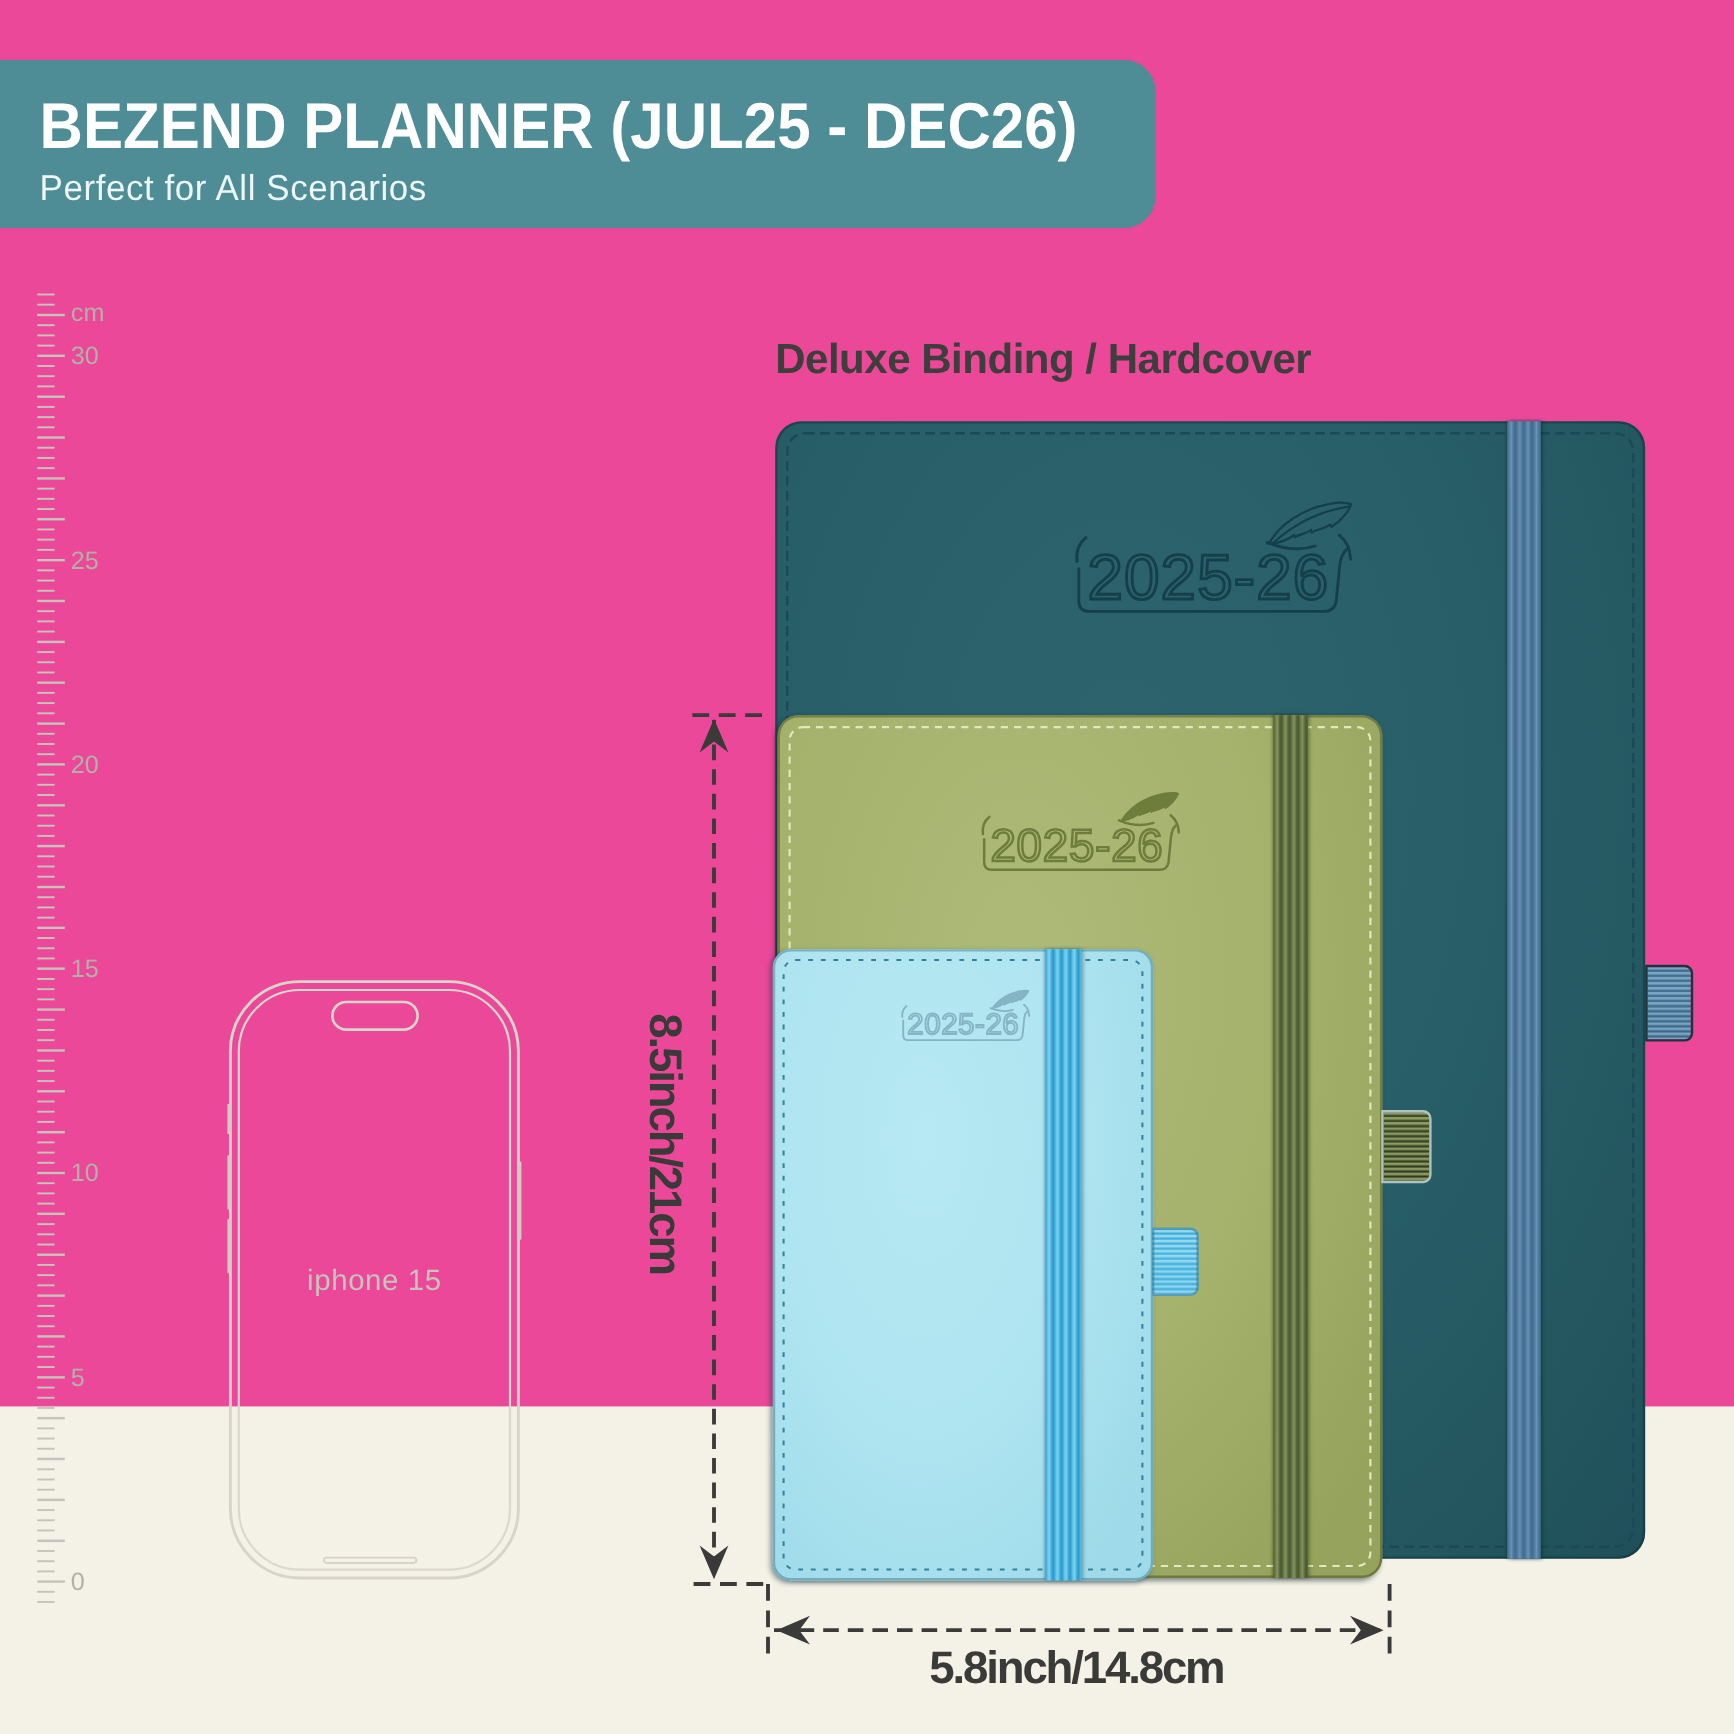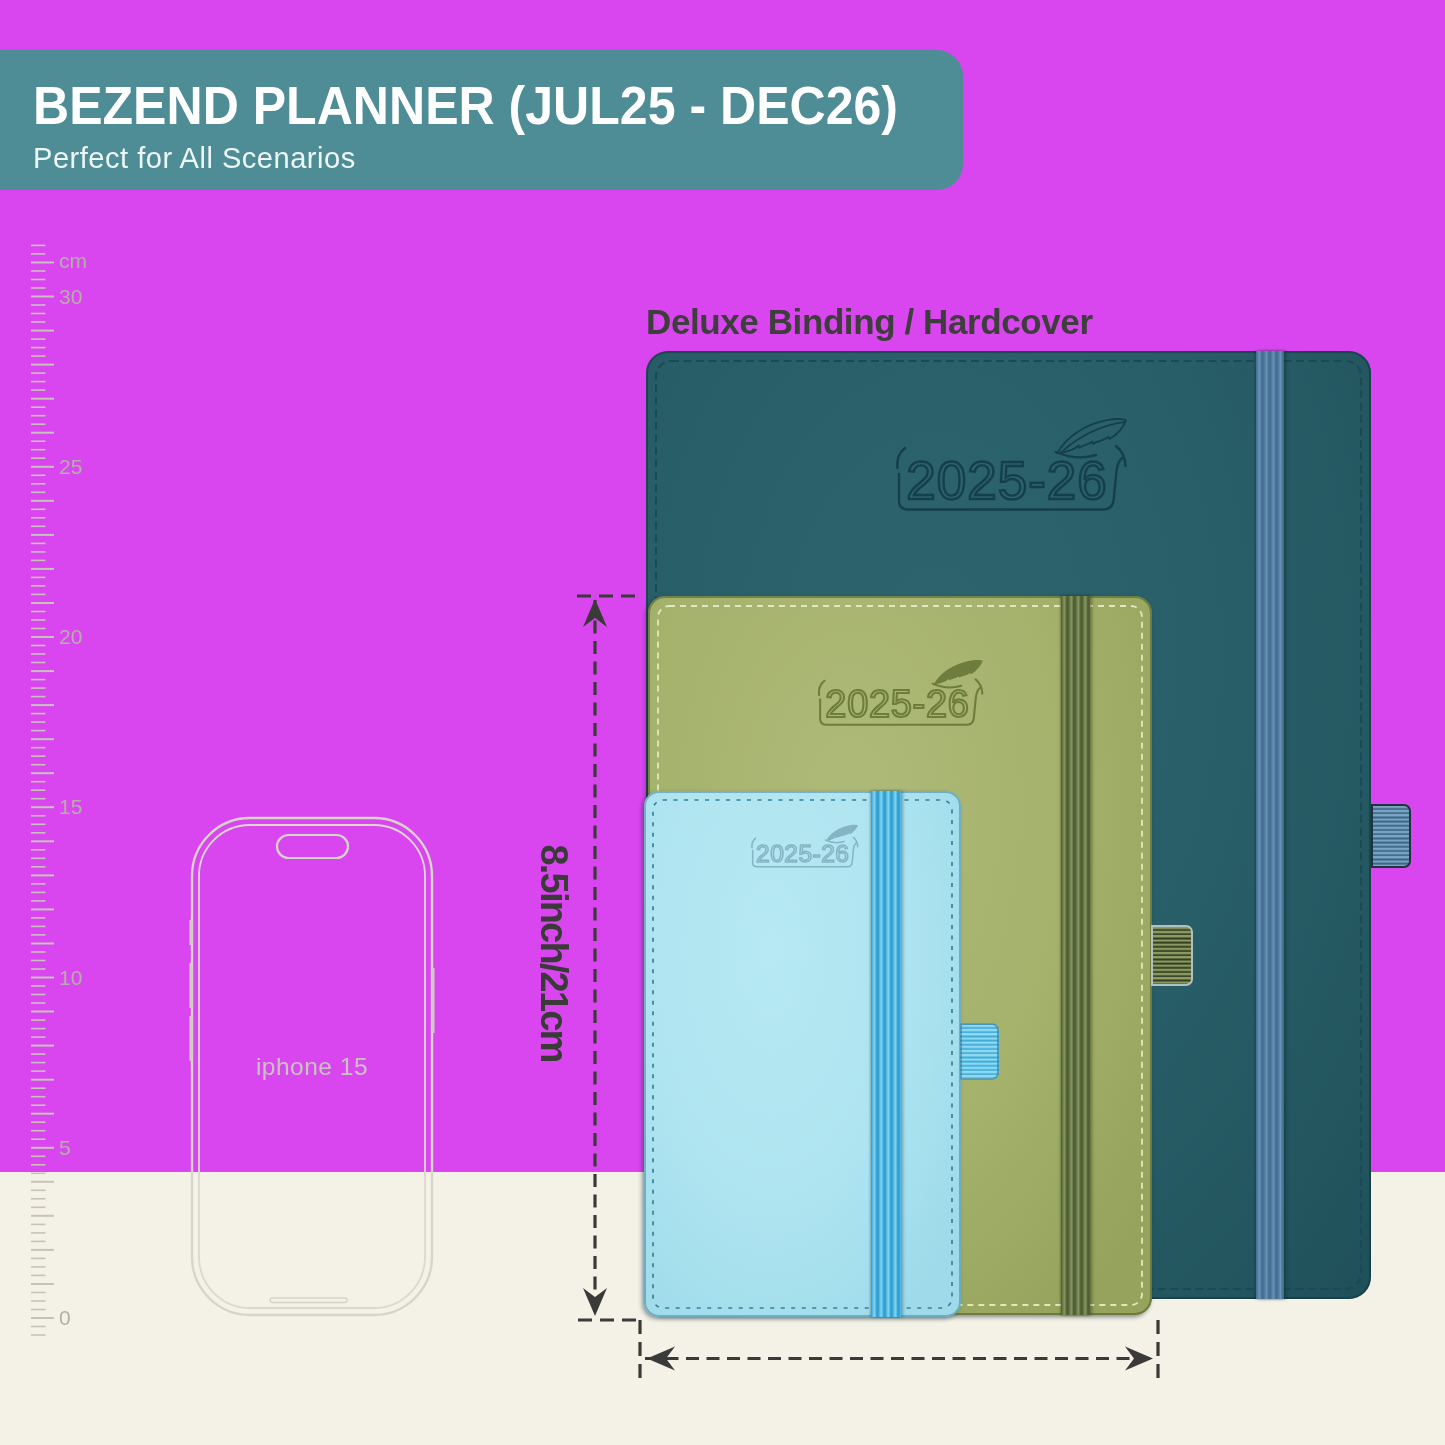--- a/index.html
+++ b/index.html
@@ -1,17 +1,17 @@
 <!DOCTYPE html>
 <html><head>
 <meta charset="utf-8">
 <style>
 html,body{margin:0;padding:0;}
 body{width:1445px;height:1445px;overflow:hidden;background:#f4f1e6;font-family:"Liberation Sans",sans-serif;}
-.page{position:relative;width:1445px;height:1172px;background:#d946ef;}
+.page{position:relative;width:1445px;height:1172px;background:#ec4899;}
 .abs{position:absolute;}
 .planner{position:absolute;}
 .band{position:absolute;top:0;bottom:0;}
 .loop{position:absolute;border-radius:0 7px 7px 0;}
 .dimtxt{position:absolute;color:#3a3a38;font-weight:bold;}
 svg text{font-family:"Liberation Sans",sans-serif;}
 </style>
 </head>
 <body>
 <div class="page">
@@ -173,21 +173,21 @@
   <path d="M 41,140 v 25 M 41,183 v 45 M 41,236 v 45" stroke="#cfccc2" stroke-width="3" fill="none"></path>
 
   <path d="M 283,188 v 65" stroke="#cfccc2" stroke-width="3" fill="none"></path>
 
   <rect x="120" y="518" width="77" height="4.5" rx="2.2" fill="none" stroke="#d7d4ca" stroke-width="1.6"></rect>
 
   <text x="162" y="295" text-anchor="middle" font-size="24.5" fill="#c7c4bb" letter-spacing="0.5">iphone 15</text>
 </svg>
 
 
-<div class="abs" style="left:646px;top:302px;font-size:35px;font-weight:bold;color:#3e3e3c;letter-spacing:-0.4px;white-space:nowrap;">Deluxe Binding / Hardcover</div>
+<div class="abs" style="left:646px;top:280px;font-size:35px;font-weight:bold;color:#3e3e3c;letter-spacing:-0.4px;white-space:nowrap;">Deluxe Binding / Hardcover</div>
 
 <div class="planner" style="left:646px;top:351px;width:725px;height:948px;border-radius:22px;background:radial-gradient(ellipse at 40% 32%, #2e646e 0%, #285e68 50%, #23565f 82%, #1f505a 100%);box-shadow:inset 0 0 0 2px rgba(10,40,48,0.4);">
 
   <svg style="position:absolute;left:0;top:0" width="725" height="948">
         <rect x="10" y="10" width="705" height="928" rx="15" fill="none" stroke="#1b4a56" stroke-width="2" stroke-dasharray="8 4.5"></rect>
       </svg>
 
   <div class="band" style="left:610px;width:28px;background:repeating-linear-gradient(90deg,#426d90 0px,#587fa4 2px,#6793b4 3.5px,#4a7398 5.5px,#426d90 7px);box-shadow:2px 0 3px rgba(10,35,45,0.45),-1px 0 2px rgba(10,35,45,0.35);"></div>
 
   <svg style="position:absolute;left:243px;top:64px" width="250" height="110" viewBox="0 0 250 110">
@@ -268,14 +268,15 @@
 <div class="dimtxt" style="left:553px;top:953px;font-size:38px;letter-spacing:-1.8px;transform:translate(-50%,-50%) rotate(90deg);white-space:nowrap;">8.5inch/21cm</div>
 
 <svg class="abs" style="left:600px;top:1300px" width="600" height="145" viewBox="0 0 600 145">
   <line x1="40" y1="20" x2="40" y2="78" stroke="#3a3a38" stroke-width="3.2" stroke-dasharray="14 8"></line>
   <line x1="558" y1="20" x2="558" y2="79" stroke="#3a3a38" stroke-width="3.2" stroke-dasharray="14 8"></line>
   <line x1="45" y1="58.5" x2="555" y2="58.5" stroke="#3a3a38" stroke-width="3.2" stroke-dasharray="13 7.5"></line>
   <polygon points="47,58.5 75,46.5 66,58.5 75,70.5" fill="#3a3a38"></polygon>
   <polygon points="553,58.5 525,46.5 534,58.5 525,70.5" fill="#3a3a38"></polygon>
 </svg>
 
+<div class="dimtxt" style="left:897px;top:1391px;font-size:38px;letter-spacing:-1.8px;transform:translate(-50%,-50%);white-space:nowrap;">5.8inch/14.8cm</div>
 
 </div>
 
 </body></html>

